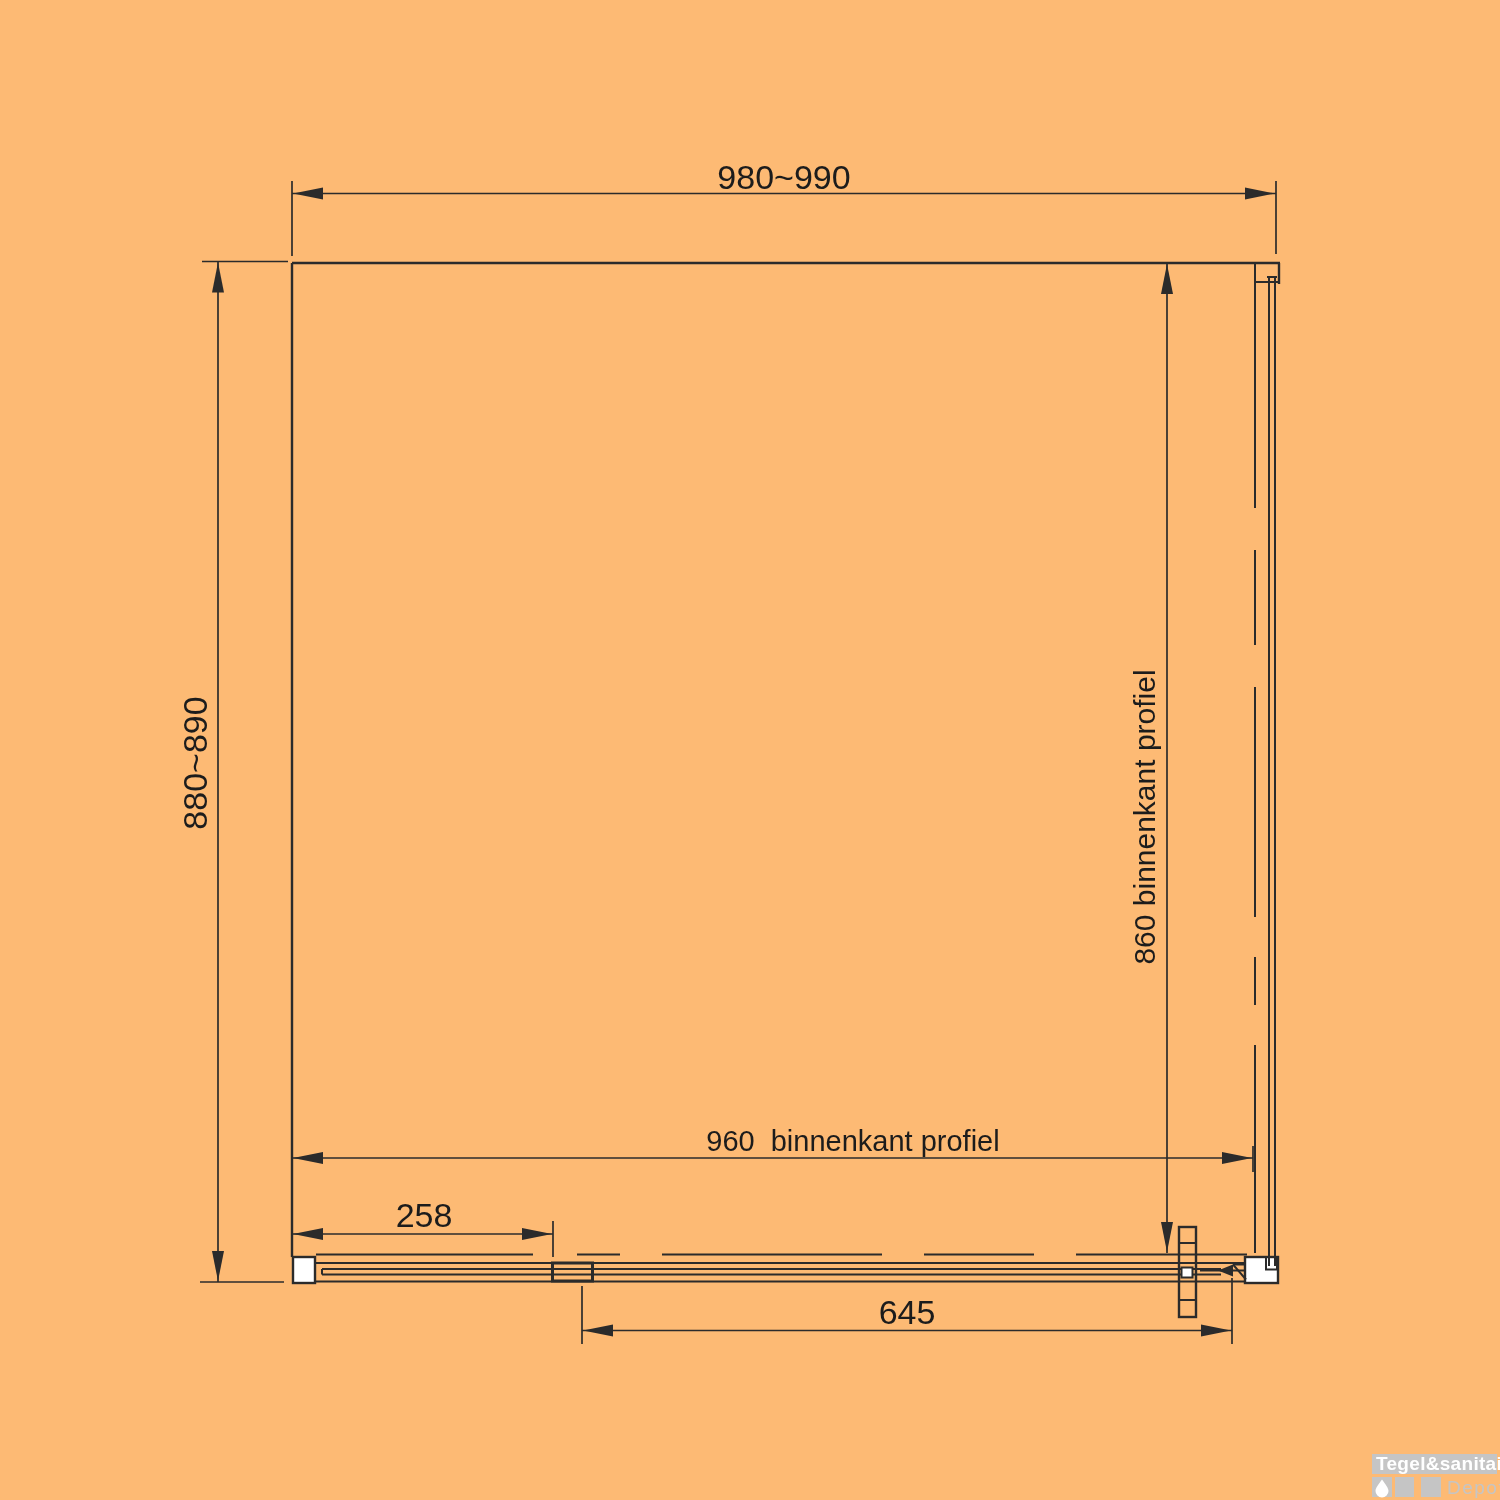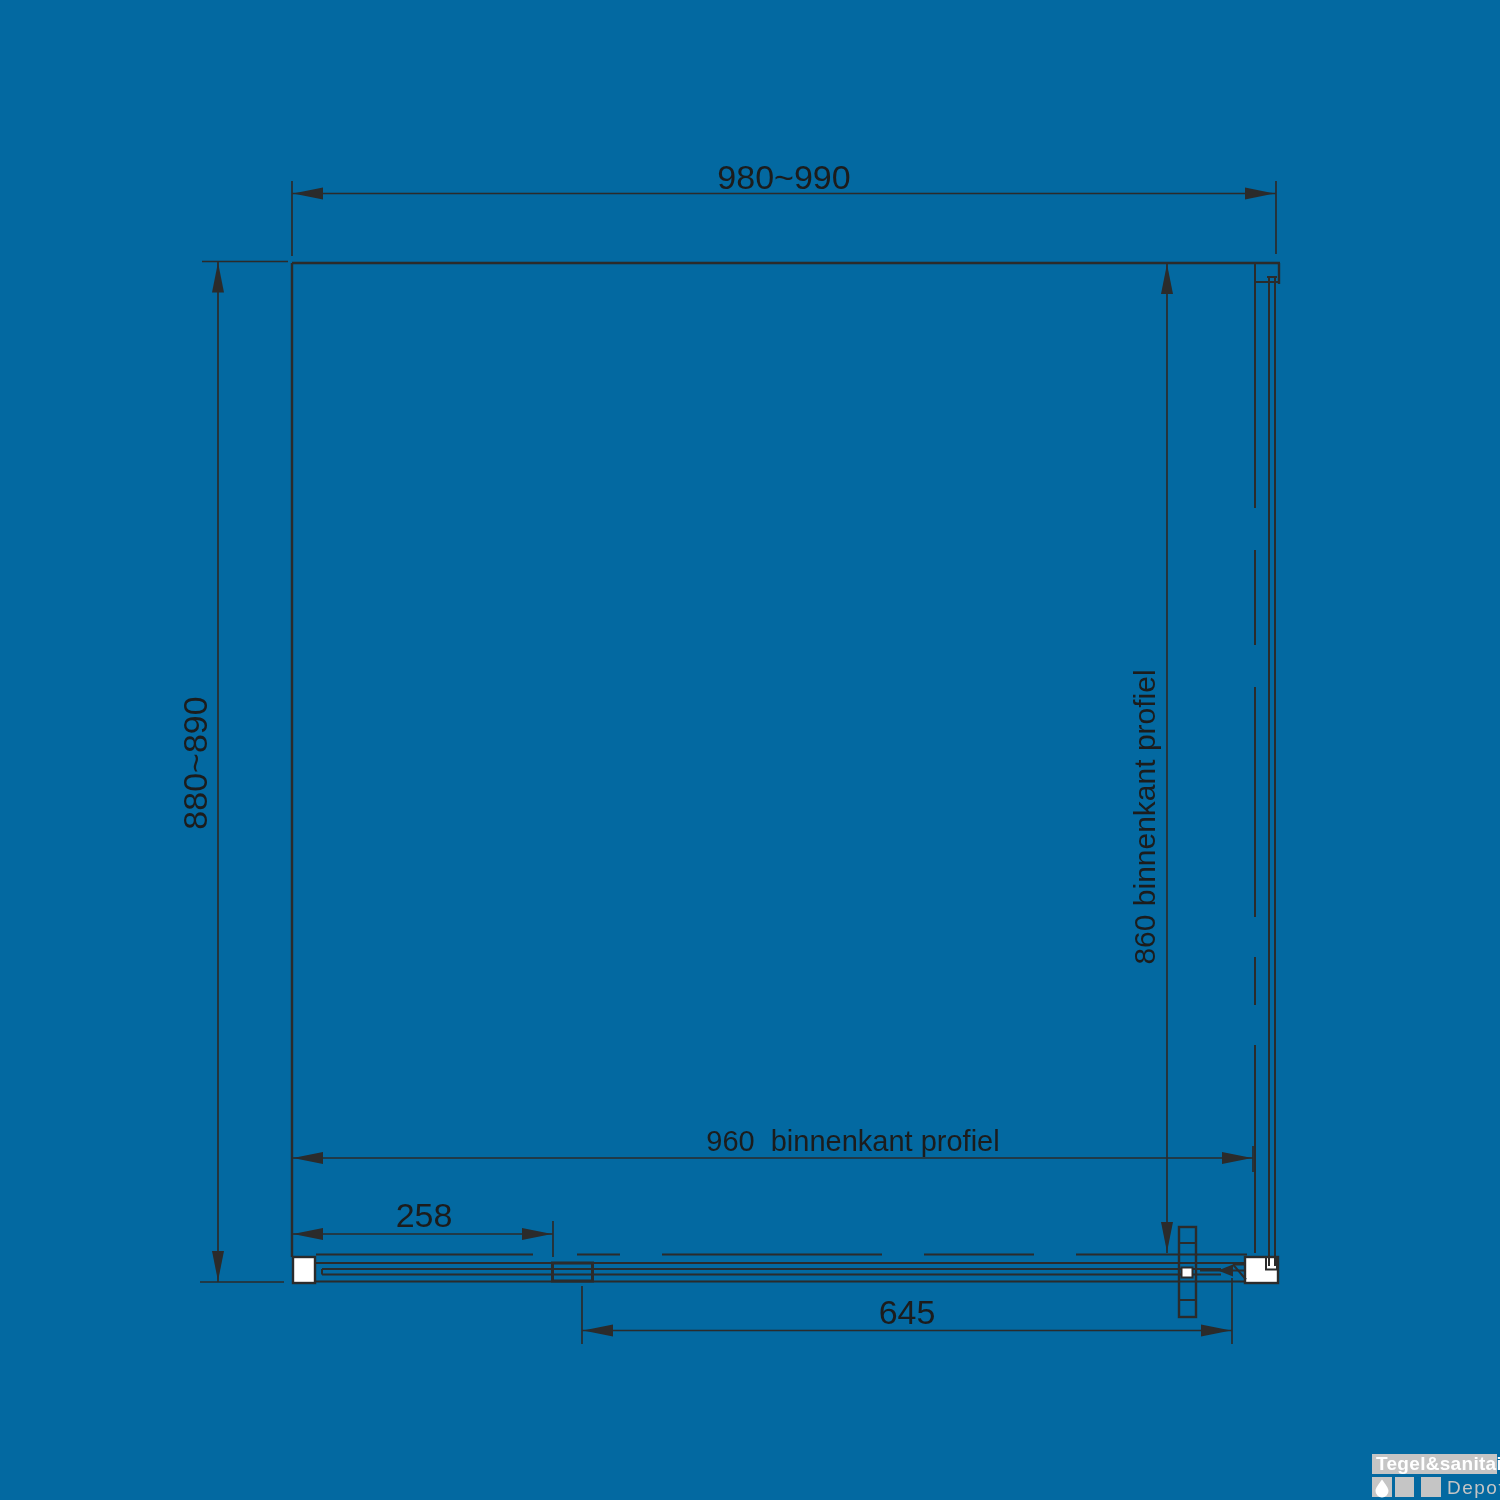--- a/index.html
+++ b/index.html
@@ -1,16 +1,16 @@
 <!DOCTYPE html>
 <html><head>
 <meta charset="utf-8">
 <style>
   html,body{margin:0;padding:0;background:#ffffff;}
-  .stage{position:relative;width:1500px;height:1500px;background:#0369a1;overflow:hidden;}
+  .stage{position:relative;width:1500px;height:1500px;background:#fdba74;overflow:hidden;}
   svg{display:block;}
   
   .ln      {stroke:#2b2b2b;fill:none;stroke-width:2.4;}
   .ln-med  {stroke:#2b2b2b;fill:none;stroke-width:2;}
   .ln-thk  {stroke:#2b2b2b;fill:none;stroke-width:3;}
   .dim     {stroke:#2b2b2b;fill:none;stroke-width:1.7;}
   .arrow   {fill:#2b2b2b;stroke:none;}
   .wfill   {fill:#ffffff;}
   .dimtxt  {font-family:"Liberation Sans",sans-serif;font-size:34px;fill:#1c1c1c;text-anchor:middle;}
   .dimtxt-sm{font-family:"Liberation Sans",sans-serif;font-size:29px;fill:#1c1c1c;text-anchor:middle;}

